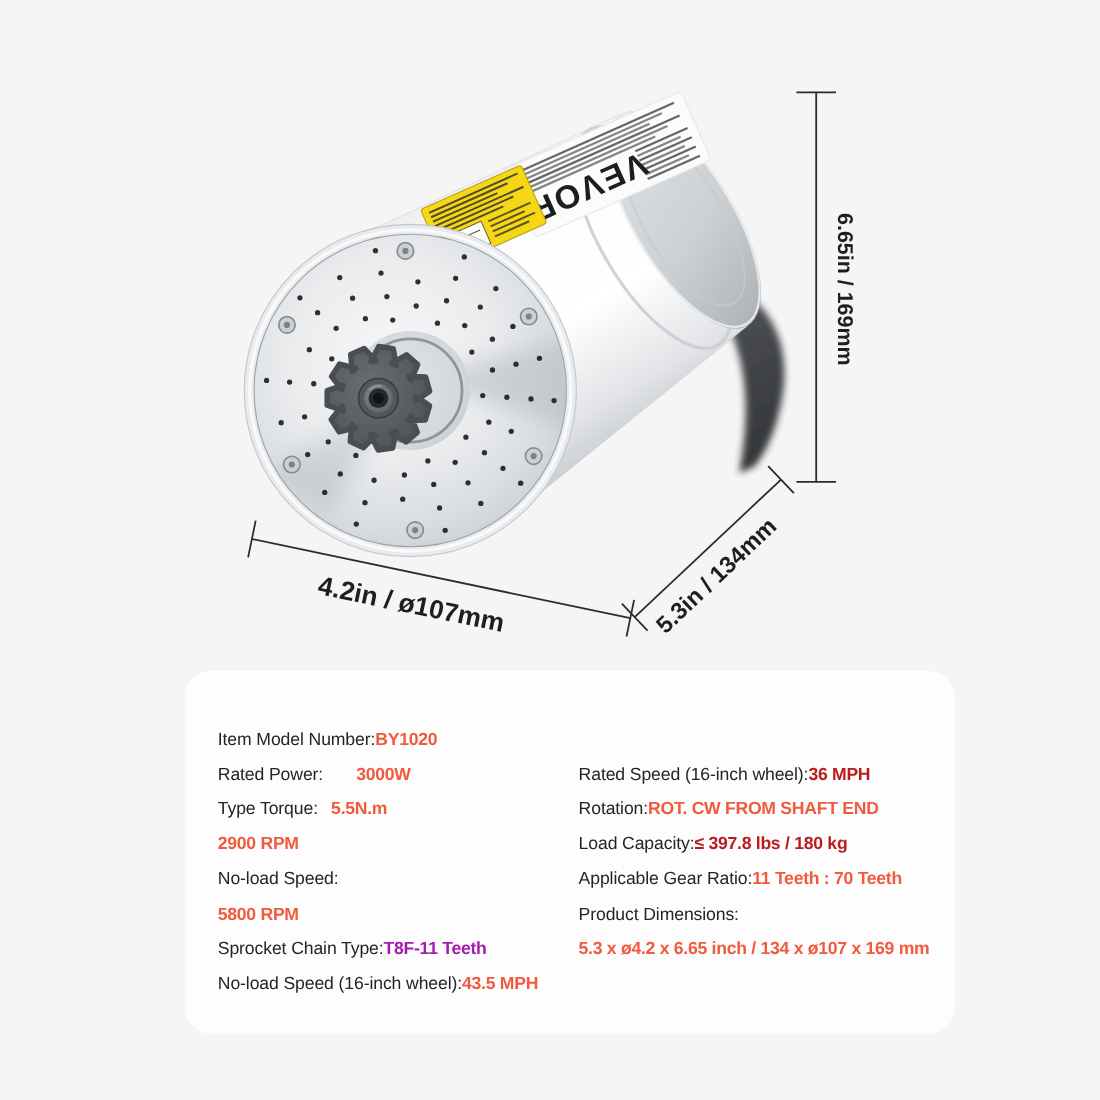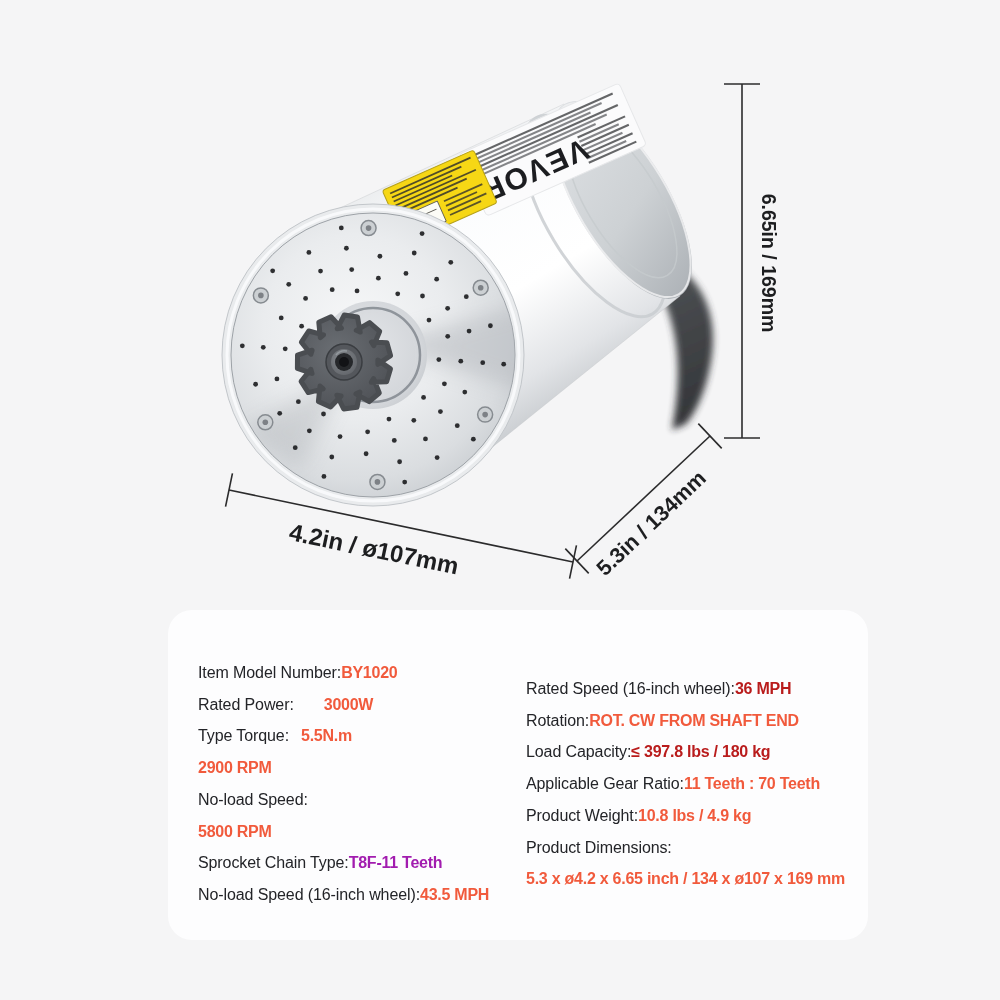--- a/index.html
+++ b/index.html
@@ -305,24 +305,20 @@
         </div>
       <div class="spec-row">
           <span class="spec-label">Load Capacity: </span>
           <span class="spec-value" style="color: #b91c1c;">≤ 397.8 lbs / 180 kg</span>
         </div>
       <div class="spec-row">
           <span class="spec-label">Applicable Gear Ratio: </span>
           <span class="spec-value" style="color: rgb(241, 90, 60);">11 Teeth : 70 Teeth</span>
         </div>
       <div class="spec-row">
-          <span class="spec-label">Product Weight: </span>
-          <span class="spec-value" style="color: rgb(241, 90, 60);">10.8 lbs / 4.9 kg</span>
-        </div>
-      <div class="spec-row">
           <span class="spec-label">Product Dimensions:</span>
           <span class="spec-value" style="color: rgb(241, 90, 60);"></span>
         </div>
       <div class="spec-row">
           <span class="spec-label"></span>
           <span class="spec-value" style="color: rgb(241, 90, 60);">5.3 x ø4.2 x 6.65 inch / 134 x ø107 x 169 mm</span>
         </div>
     </div>
   </div>
 </div>

